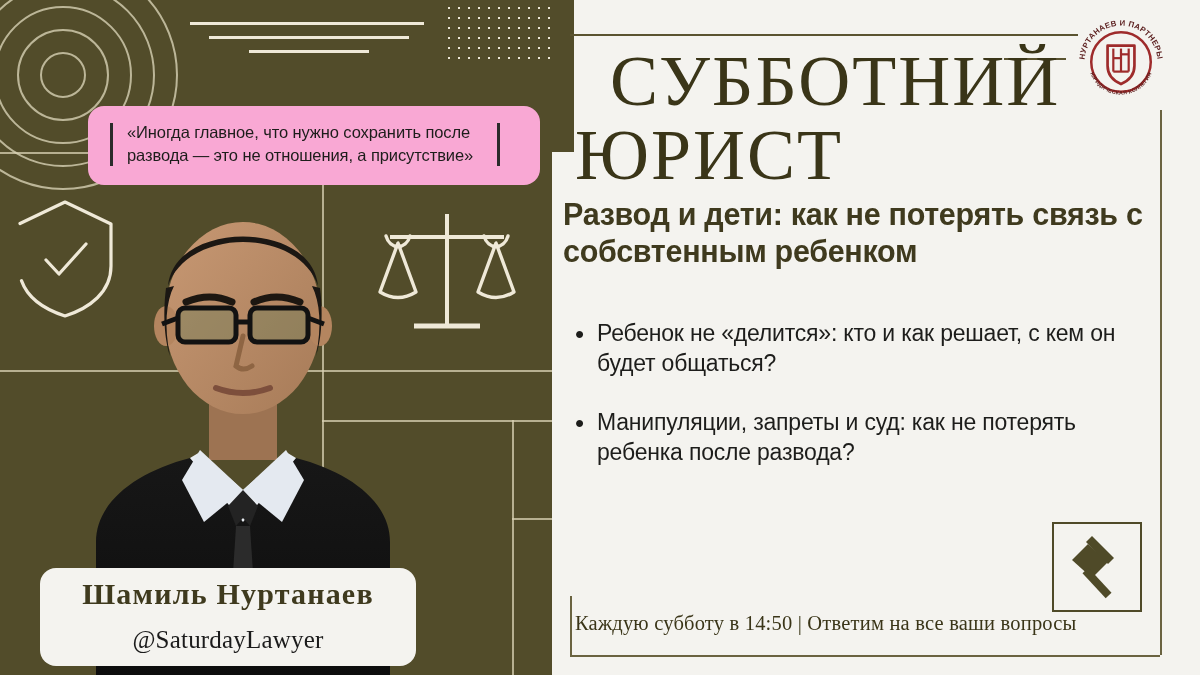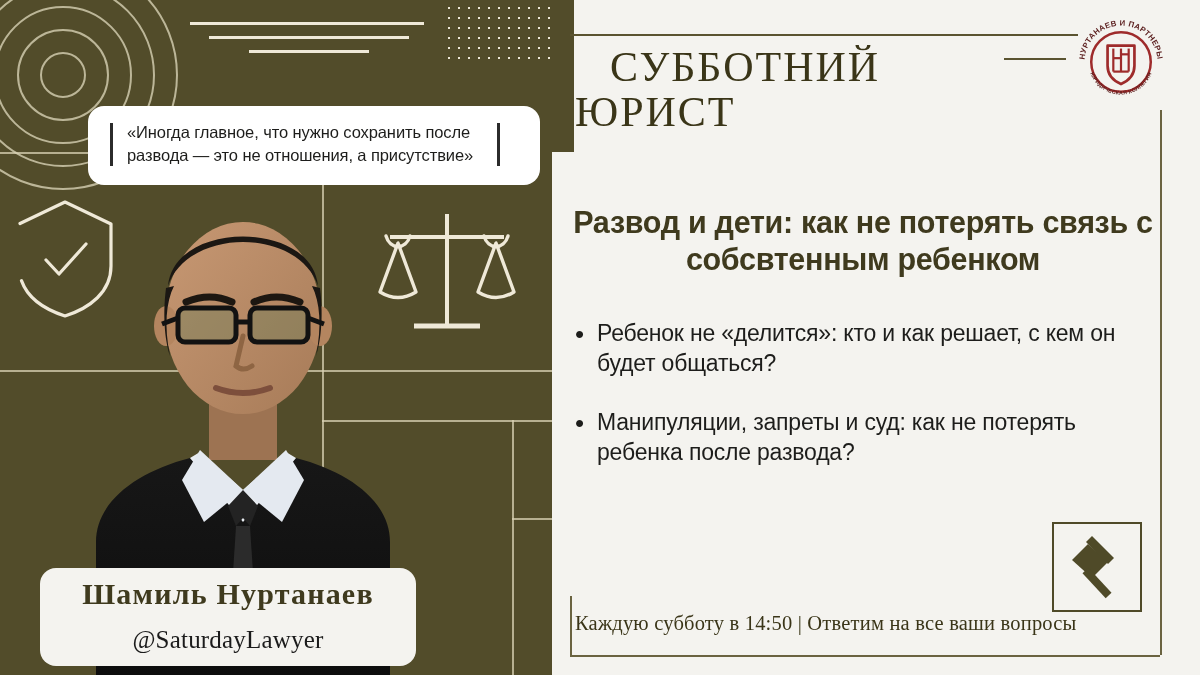--- a/index.html
+++ b/index.html
@@ -46,21 +46,21 @@
   
   .shield{position:absolute;left:12px;top:196px;width:106px;height:124px;}
   
   .scales{position:absolute;left:372px;top:200px;width:150px;height:150px;}
 
   
   .portrait{position:absolute;left:78px;top:150px;width:330px;height:525px;}
 
   
   .quote{position:absolute;left:88px;top:106px;width:452px;
-    background:#ffffff;border-radius:16px;padding:15px 40px 17px 22px;
+    background:#f9a8d4;border-radius:16px;padding:15px 40px 17px 22px;
     box-sizing:border-box;display:flex;align-items:center;gap:14px;}
   .qbar{flex:0 0 3px;align-self:stretch;background:#2b2b2b;margin:2px 0;}
   .qtext{flex:1;font-size:16.5px;line-height:1.42;color:#1d1d1b;font-weight:400;letter-spacing:-.1px;}
   .qbar2{flex:0 0 3px;align-self:stretch;background:#2b2b2b;margin:2px 0;}
 
   
   .namecard{position:absolute;left:40px;top:568px;width:376px;
     background:#f4f3ef;border-radius:16px;padding:9px 0 11px 0;text-align:center;box-sizing:border-box;}
   .nm{font-family:"Liberation Serif",serif;font-weight:700;font-size:30px;color:#3f3a1e;
       letter-spacing:1.2px;line-height:1.12;text-align:center;}
@@ -76,27 +76,27 @@
   .vline{position:absolute;left:1160px;top:110px;width:2px;height:545px;background:#6a6340;}
   .hr-bottom{position:absolute;left:570px;top:655px;width:590px;height:2px;background:#6a6340;}
   .vline-left{position:absolute;left:570px;top:596px;width:2px;height:60px;background:#6a6340;}
 
   
   .logo{position:absolute;left:1073px;top:14px;width:96px;height:96px;}
   .logo-line{position:absolute;left:1004px;top:58px;width:62px;height:2px;background:#5a5330;}
 
   .title{position:absolute;left:575px;top:48px;width:580px;
     font-family:"Liberation Serif",serif;color:#3a3518;
-    font-size:42px;line-height:.94;letter-spacing:2px;font-weight:400;}
+    font-size:72px;line-height:.94;letter-spacing:2px;font-weight:400;}
   .t1{display:block;text-align:left;padding-left:35px;}
   .t2{display:block;text-align:left;padding-right:18px;margin-top:6px;}
 
-  .subtitle{position:absolute;left:563px;top:204px;width:600px;
+  .subtitle{position:absolute;left:563px;top:196px;width:600px;
     font-size:30.5px;font-weight:700;line-height:1.2;color:#3f3a1e;
-    letter-spacing:-.3px;text-align:center;}
+    letter-spacing:-.3px;text-align:left;}
 
   .bullets{position:absolute;left:575px;top:318px;width:580px;}
   .bul{display:flex;margin-bottom:28px;}
   .bdot{flex:0 0 22px;font-size:26px;line-height:1.25;color:#1d1d1b;}
   .btxt{flex:1;font-size:23px;line-height:1.32;color:#1d1d1b;font-weight:500;letter-spacing:-.2px;}
 
   .gavelbox{position:absolute;left:1052px;top:522px;width:86px;height:86px;
     border:2px solid #4f4a28;background:#f4f3ef;}
   .gavel{position:absolute;left:10px;top:9px;width:66px;height:66px;}
 

